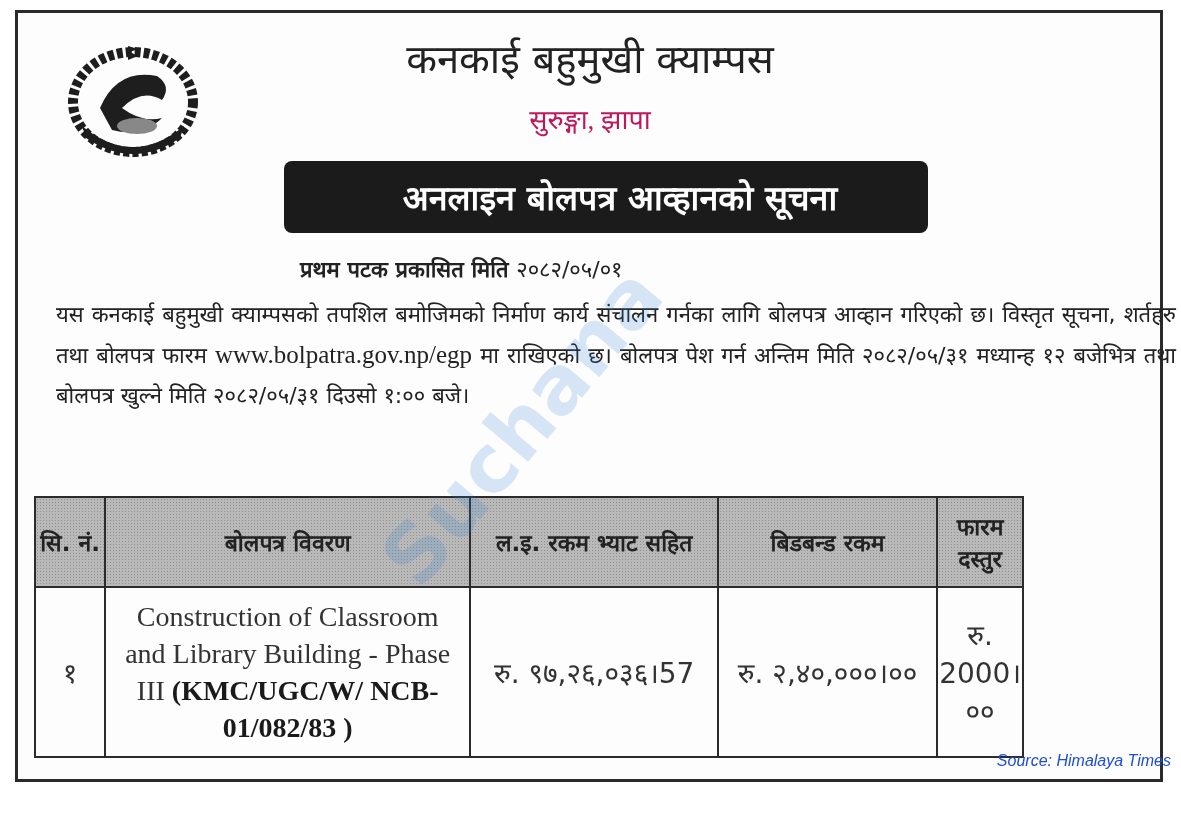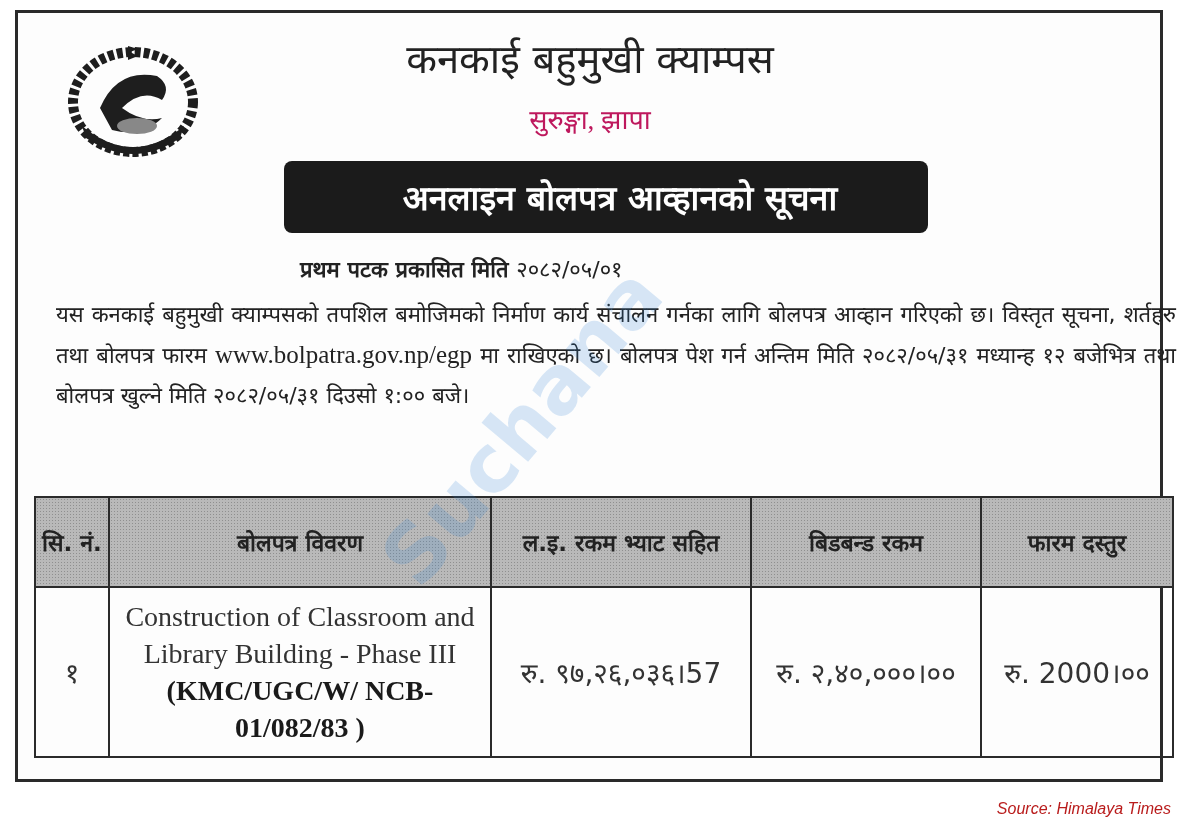--- a/index.html
+++ b/index.html
@@ -31,37 +31,37 @@
   }
   .pubdate .num { font-weight: normal; }
   .body-text {
     position: absolute; left: 32px; top: 295px; width: 1120px;
     font-family: "DejaVu Sans", sans-serif; font-size: 22px; line-height: 40px; color: #222;
     text-align: justify;
     margin-left: 24px;
   }
   .body-text .url { font-family: "Liberation Serif", serif; font-size: 25px; }
   table.tender {
-    position: absolute; left: 34px; top: 496px; width: 1140px; border-collapse: collapse;
+    position: absolute; left: 34px; top: 496px; width: 990px; border-collapse: collapse;
     font-family: "DejaVu Sans", sans-serif;
     padding-left: 20px;
   }
   table.tender th, table.tender td { border: 2px solid #2b2b2b; text-align: center; vertical-align: middle; }
   table.tender th {
     height: 86px; font-size: 23px; font-weight: bold; color: #222;
     background-color: #b9b9b9;
     background-image: radial-gradient(#8f8f8f 0.8px, transparent 1px);
     background-size: 3px 3px;
   }
   table.tender td { height: 166px; font-size: 28px; color: #333; }
   td.desc { font-family: "Liberation Serif", serif; font-size: 27px; line-height: 37px; color: #3a3a3a; padding: 0 10px; }
   td.desc b { color: #1a1a1a; }
   .source {
-    position: absolute; right: 10px; top: 800px; font-family: "Liberation Sans", sans-serif;
-    font-style: italic; font-size: 16px; color: #b91c1c;
+    position: absolute; right: 10px; top: 752px; font-family: "Liberation Sans", sans-serif;
+    font-style: italic; font-size: 16px; color: #1d4ed8;
   }
   .wm { position: absolute; opacity: 0.18; pointer-events: none; }
 </style>
 </head>
 <body>
 
 <div class="frame">
 </div>
 
 <svg class="emblem" viewBox="0 0 142 122">

